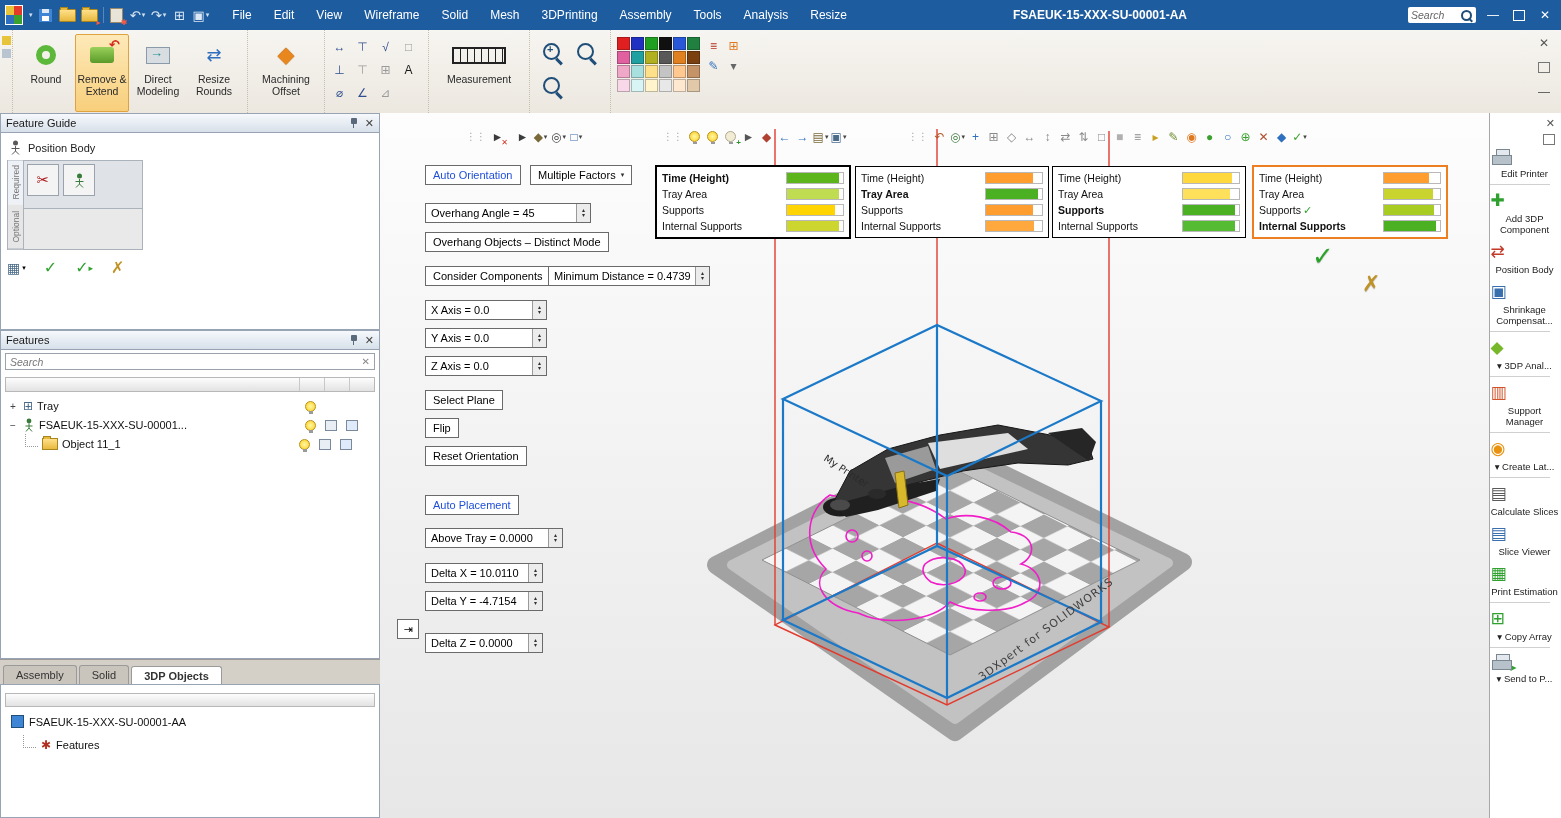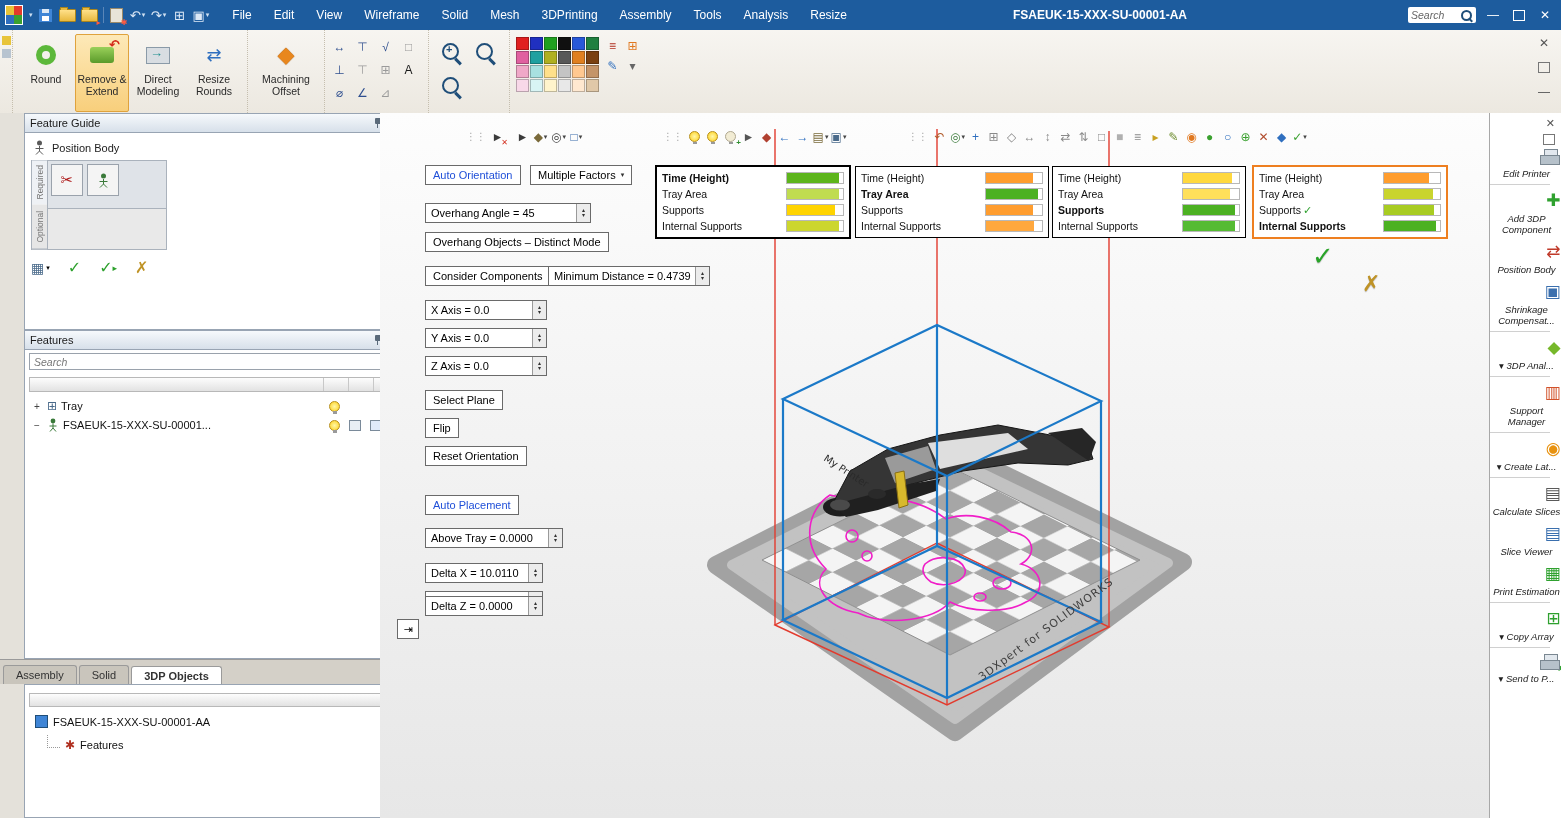--- a/index.html
+++ b/index.html
@@ -63,21 +63,21 @@
   .mag-lg::after{content:"";position:absolute;right:1px;bottom:1px;width:8px;height:3px;background:#1f4e79;transform:rotate(45deg);}
   .mag-lg .plus{position:absolute;left:5px;top:1px;font-size:11px;color:#1f4e79;font-weight:bold;}
   .palwrap{display:flex;gap:4px;padding-top:3px;}
   .srow{display:flex;}
   .sw{width:11px;height:11px;display:inline-block;border:1px solid rgba(0,0,0,.25);margin:0 1px 1px 0;}
   .palside{display:grid;grid-template-columns:repeat(2,20px);grid-auto-rows:20px;}
   .ribbon-right{position:absolute;left:1538px;top:36px;display:flex;flex-direction:column;gap:12px;align-items:center;color:#555;}
 
   
   .left-col{position:absolute;left:0;top:113px;width:380px;bottom:0;background:#e4e1da;border-right:1px solid #8f8f8f;}
-  .panel{position:absolute;left:0;width:380px;background:#fff;border:1px solid #98a4b3;box-sizing:border-box;margin-left:24px;}
+  .panel{position:absolute;left:0;width:380px;background:#fff;border:1px solid #98a4b3;box-sizing:border-box;}
   .phead{height:18px;background:linear-gradient(#f6f9fc,#d7e0ea);border-bottom:1px solid #98a4b3;
     display:flex;align-items:center;padding:0 5px;font-size:11px;color:#1a1a1a;}
   .phead .sp{flex:1;}
   .pin{display:inline-block;width:10px;height:13px;position:relative;}
   .pin::before{content:"";position:absolute;left:2px;top:1px;width:6px;height:6px;background:#5a6a7a;border-radius:1px;}
   .pin::after{content:"";position:absolute;left:4.5px;top:7px;width:1px;height:4px;background:#5a6a7a;}
   .px{color:#444;font-size:11px;margin-left:6px;}
   .fg{top:0;height:217px;}
   .pb-row{position:absolute;left:8px;top:26px;display:flex;align-items:center;gap:6px;font-size:11px;color:#222;}
   .reqbox{position:absolute;left:6px;top:46px;width:134px;height:88px;border:1px solid #aab2bc;display:flex;}
@@ -149,21 +149,21 @@
   .fchk{color:#2ca02c;font-weight:bold;font-size:11px;margin-left:2px;}
   .fbar{margin-left:auto;width:56px;height:10px;background:#fff;border:1px solid #b8b8b8;display:inline-block;}
   .ffill{display:block;height:100%;}
   .float-ok{position:absolute;font-size:26px;font-weight:bold;color:#28a428;text-shadow:0 1px 1px rgba(0,0,0,.25);}
   .float-cancel{position:absolute;font-size:22px;font-weight:bold;color:#bf9326;text-shadow:0 1px 1px rgba(0,0,0,.25);}
 
   
   .sidebar{position:absolute;left:1489px;top:113px;width:72px;bottom:0;background:#fff;border-left:1px solid #a8a8a8;
     display:flex;flex-direction:column;align-items:center;padding-top:4px;box-sizing:border-box;}
   .sb-top{width:100%;display:flex;flex-direction:column;align-items:flex-end;padding-right:6px;gap:4px;color:#555;box-sizing:border-box;}
-  .sb-item{display:flex;flex-direction:column;align-items:flex-end;padding:4px 1px 3px;width:70px;font-style:italic;}
+  .sb-item{display:flex;flex-direction:column;align-items:flex-start;padding:4px 1px 3px;width:70px;}
   .sb-g{font-size:17px;height:20px;line-height:20px;}
   .sb-label{font-size:9.5px;text-align:center;color:#222;line-height:11px;margin-top:2px;width:68px;word-wrap:break-word;}
   .sb-sep{width:60px;height:1px;background:#d0d0d0;margin:2px 0;}
   .ic-printer{width:22px;height:17px;position:relative;display:inline-block;}
   .ic-printer::before{content:"";position:absolute;left:5px;top:0;width:12px;height:5px;background:#e2e8ee;border:1px solid #7a8791;}
   .ic-printer::after{content:"";position:absolute;left:1px;top:6px;width:18px;height:8px;background:#b6c1ca;border:1px solid #7a8791;}
   .ic-printer .go{position:absolute;right:-4px;bottom:-3px;color:#2fa12f;font-size:12px;font-weight:bold;}
   .person{display:inline-block;}
 </style>
 </head>
@@ -290,20 +290,28 @@
           <span class="vicon">
             <span class="g" style="color: rgb(47, 79, 143);">⌀</span>
           </span>
           <span class="vicon">
             <span class="g" style="color: rgb(47, 79, 143);">∠</span>
           </span>
           <span class="vicon">
             <span class="g" style="color: rgb(154, 154, 154);">⊿</span>
           </span>
         </div>
+    </div>
+    <div class="rgroup">
+      <div class="rbtn" style="width:86px">
+        <span class="ric">
+            <span class="ic-ruler"></span>
+          </span>
+        <span class="rlabel">Measurement</span>
+      </div>
     </div>
     <div class="rgroup">
       <div class="zoomgrid">
         <span class="zi">
             <span class="mag-lg">
               <span class="plus">+</span>
             </span>
           </span>
         <span class="zi">
             <span class="mag-lg"></span>
@@ -451,20 +459,30 @@
           <circle cx="6" cy="3" r="2.4" fill="#3a7a3a"></circle>
           <path d="M6 5.5 v4.5 M2.5 8 h7 M6 10 l-3 3.5 M6 10 l3 3.5" stroke="#3a7a3a" fill="none"></path>
         </svg>
         <span>FSAEUK-15-XXX-SU-00001...</span>
         <span class="rics">
           <span class="bulb on"></span>
           <span class="boxic"></span>
           <span class="boxic arrow"></span>
         </span>
       </div>
+      <div class="trow" style="top:104px;left:24px;width:350px">
+        <span class="elbow" style="margin-bottom:8px"></span>
+        <span class="ic-folder-s"></span>
+        <span>Object 11_1</span>
+        <span class="rics" style="left:274px">
+          <span class="bulb on"></span>
+          <span class="boxic"></span>
+          <span class="boxic arrow"></span>
+        </span>
+      </div>
     </section>
 
     <div class="tabsbar">
       <span class="tab">Assembly</span>
       <span class="tab">Solid</span>
       <span class="tab active">3DP Objects</span>
     </div>
 
     <section class="panel btm">
       <div class="btmhdr"></div>
@@ -856,21 +874,21 @@
     <div class="spn" style="left:45px;top:478px;width:118px">
       <span>Delta Y = -4.7154</span>
       <span class="arrows">
           <i>▴</i>
           <i>▾</i>
         </span>
     </div>
     <div class="fbtn" style="left:17px;top:506px;width:22px;padding:0">
       <span>⇥</span>
     </div>
-    <div class="spn" style="left:45px;top:483px;width:118px">
+    <div class="spn" style="left:45px;top:520px;width:118px">
       <span>Delta Z =  0.0000</span>
       <span class="arrows">
           <i>▴</i>
           <i>▾</i>
         </span>
     </div>
   </div>
 
   <div class="sidebar">
     <div class="sb-top">

